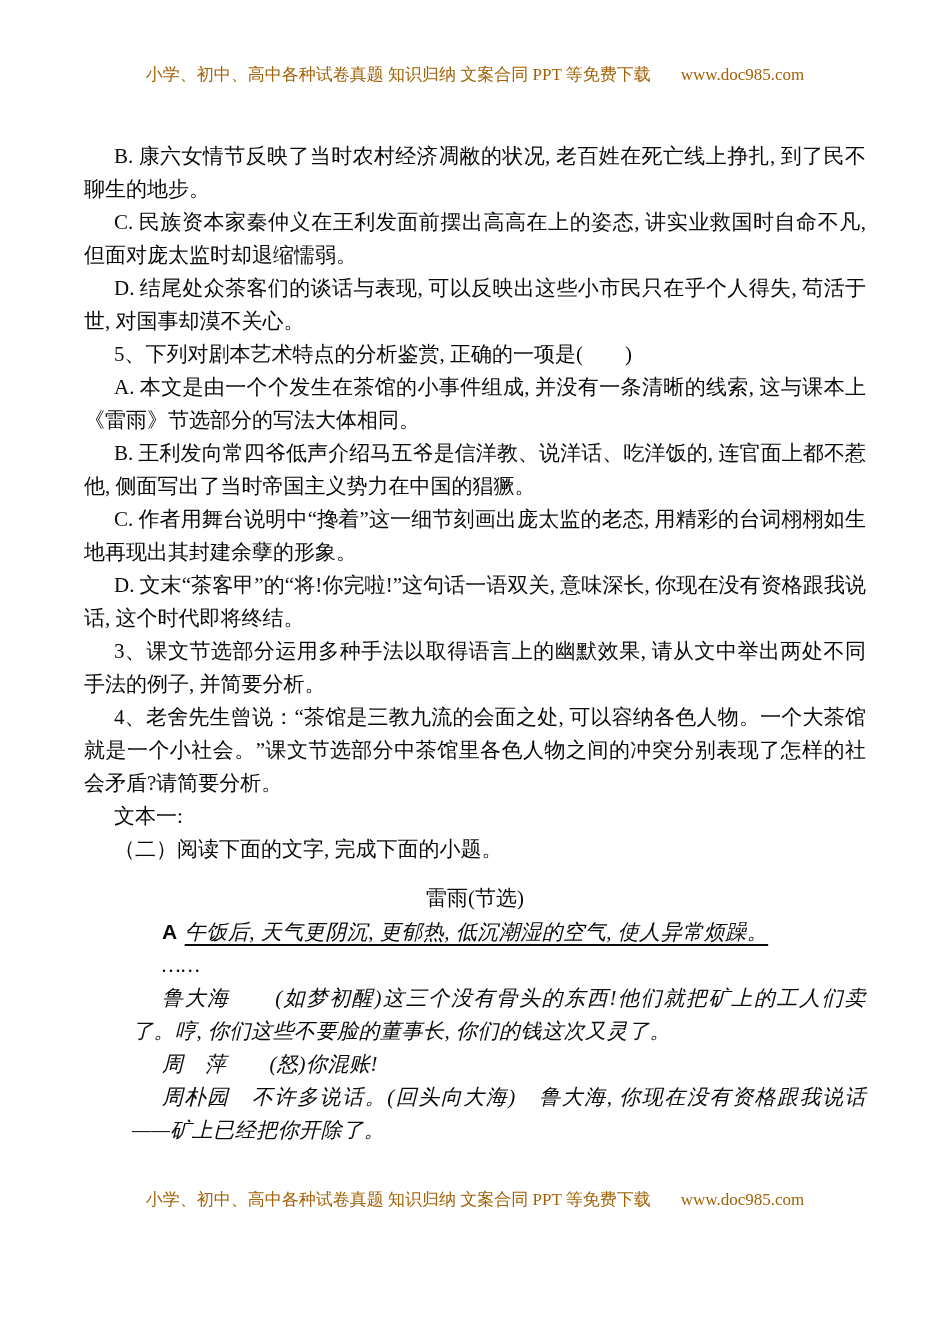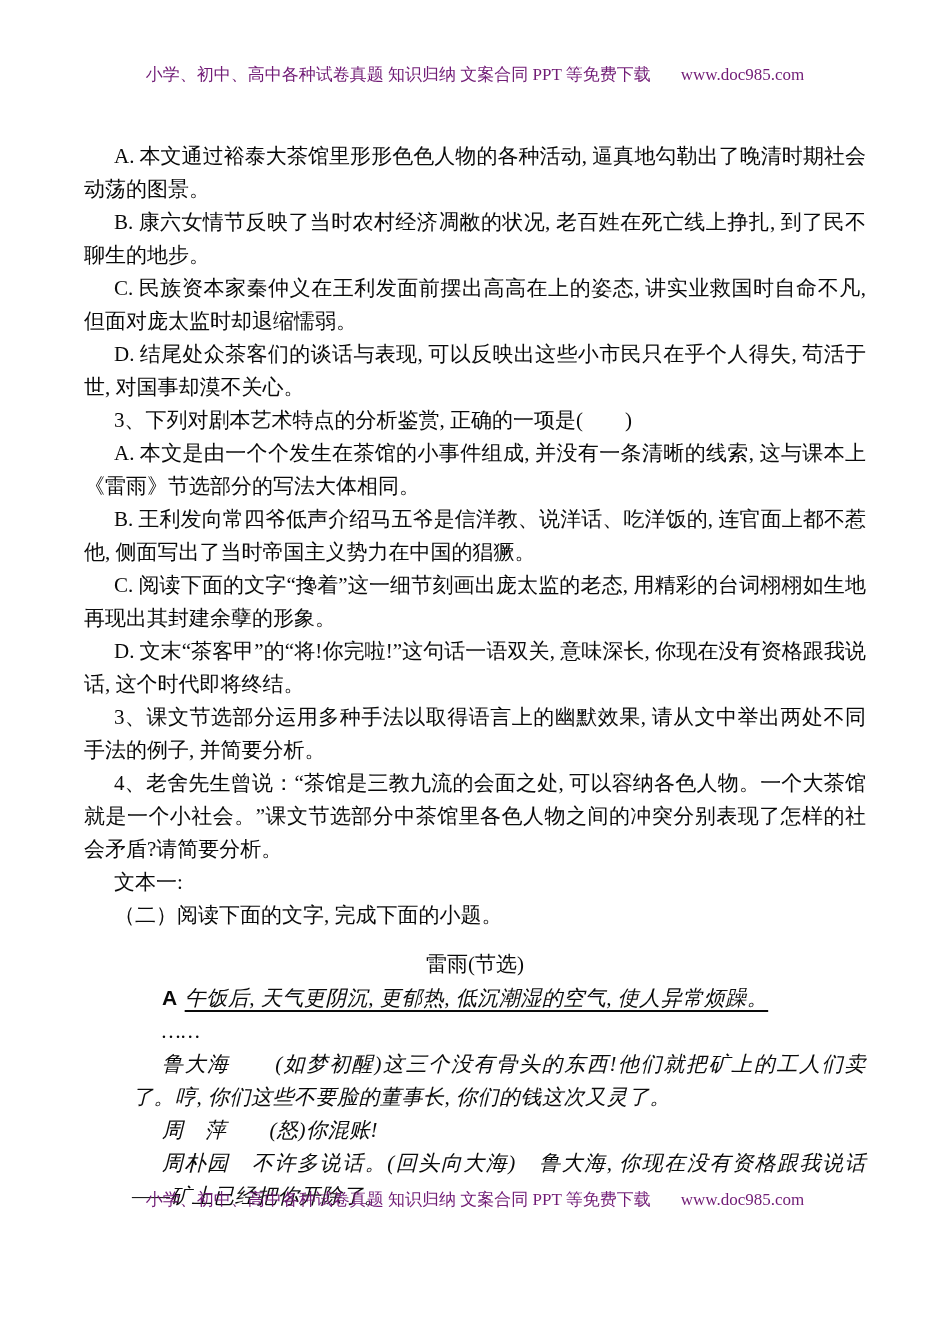--- a/index.html
+++ b/index.html
@@ -14,21 +14,21 @@
     color: #0a0a0a;
     overflow: hidden;
   }
   .page-header, .page-footer {
     position: absolute;
     left: 0;
     width: 100%;
     text-align: center;
     font-size: 17px;
     line-height: 22px;
-    color: #701a75;
+    color: #a16207;
     white-space: nowrap;
   }
   .page-header { top: 64px; }
   .page-footer { top: 1189px; }
   .hgap { display: inline-block; width: 30px; }
   .content {
     position: absolute;
     top: 140px;
     left: 84px;
     width: 782px;
@@ -69,30 +69,29 @@
 <body>
 
 <div class="page">
 
   <div class="page-header">
     <span>小学、初中、高中各种试卷真题 知识归纳 文案合同 PPT 等免费下载</span><span class="hgap"></span><span>www.doc985.com</span>
   </div>
 
   <div class="content">
 
-    <p class="para"><span class="opt-label">A.</span><span>本文通过裕泰大茶馆里形形色色人物的各种活动, 逼真地勾勒出了晚清时期社会动荡的图景。</span></p>
     <p class="para"><span class="opt-label">B.</span><span>康六女情节反映了当时农村经济凋敝的状况, 老百姓在死亡线上挣扎, 到了民不聊生的地步。</span></p>
     <p class="para"><span class="opt-label">C.</span><span>民族资本家秦仲义在王利发面前摆出高高在上的姿态, 讲实业救国时自命不凡, 但面对庞太监时却退缩懦弱。</span></p>
     <p class="para"><span class="opt-label">D.</span><span>结尾处众茶客们的谈话与表现, 可以反映出这些小市民只在乎个人得失, 苟活于世, 对国事却漠不关心。</span></p>
 
-    <p class="para">3、下列对剧本艺术特点的分析鉴赏, 正确的一项是(　　)</p>
+    <p class="para">5、下列对剧本艺术特点的分析鉴赏, 正确的一项是(　　)</p>
 
     <p class="para"><span class="opt-label">A.</span><span>本文是由一个个发生在茶馆的小事件组成, 并没有一条清晰的线索, 这与课本上《雷雨》节选部分的写法大体相同。</span></p>
     <p class="para"><span class="opt-label">B.</span><span>王利发向常四爷低声介绍马五爷是信洋教、说洋话、吃洋饭的, 连官面上都不惹他, 侧面写出了当时帝国主义势力在中国的猖獗。</span></p>
-    <p class="para"><span class="opt-label">C.</span><span>阅读下面的文字“搀着”这一细节刻画出庞太监的老态, 用精彩的台词栩栩如生地再现出其封建余孽的形象。</span></p>
+    <p class="para"><span class="opt-label">C.</span><span>作者用舞台说明中“搀着”这一细节刻画出庞太监的老态, 用精彩的台词栩栩如生地再现出其封建余孽的形象。</span></p>
     <p class="para"><span class="opt-label">D.</span><span>文末“茶客甲”的“将!你完啦!”这句话一语双关, 意味深长, 你现在没有资格跟我说话, 这个时代即将终结。</span></p>
 
     <p class="para">3、课文节选部分运用多种手法以取得语言上的幽默效果, 请从文中举出两处不同手法的例子, 并简要分析。</p>
     <p class="para">4、老舍先生曾说：“茶馆是三教九流的会面之处, 可以容纳各色人物。一个大茶馆就是一个小社会。”课文节选部分中茶馆里各色人物之间的冲突分别表现了怎样的社会矛盾?请简要分析。</p>
 
     <p class="para">文本一:</p>
     <p class="para">（二）阅读下面的文字, 完成下面的小题。</p>
 
     <p class="para title-center">雷雨(节选)</p>
 

